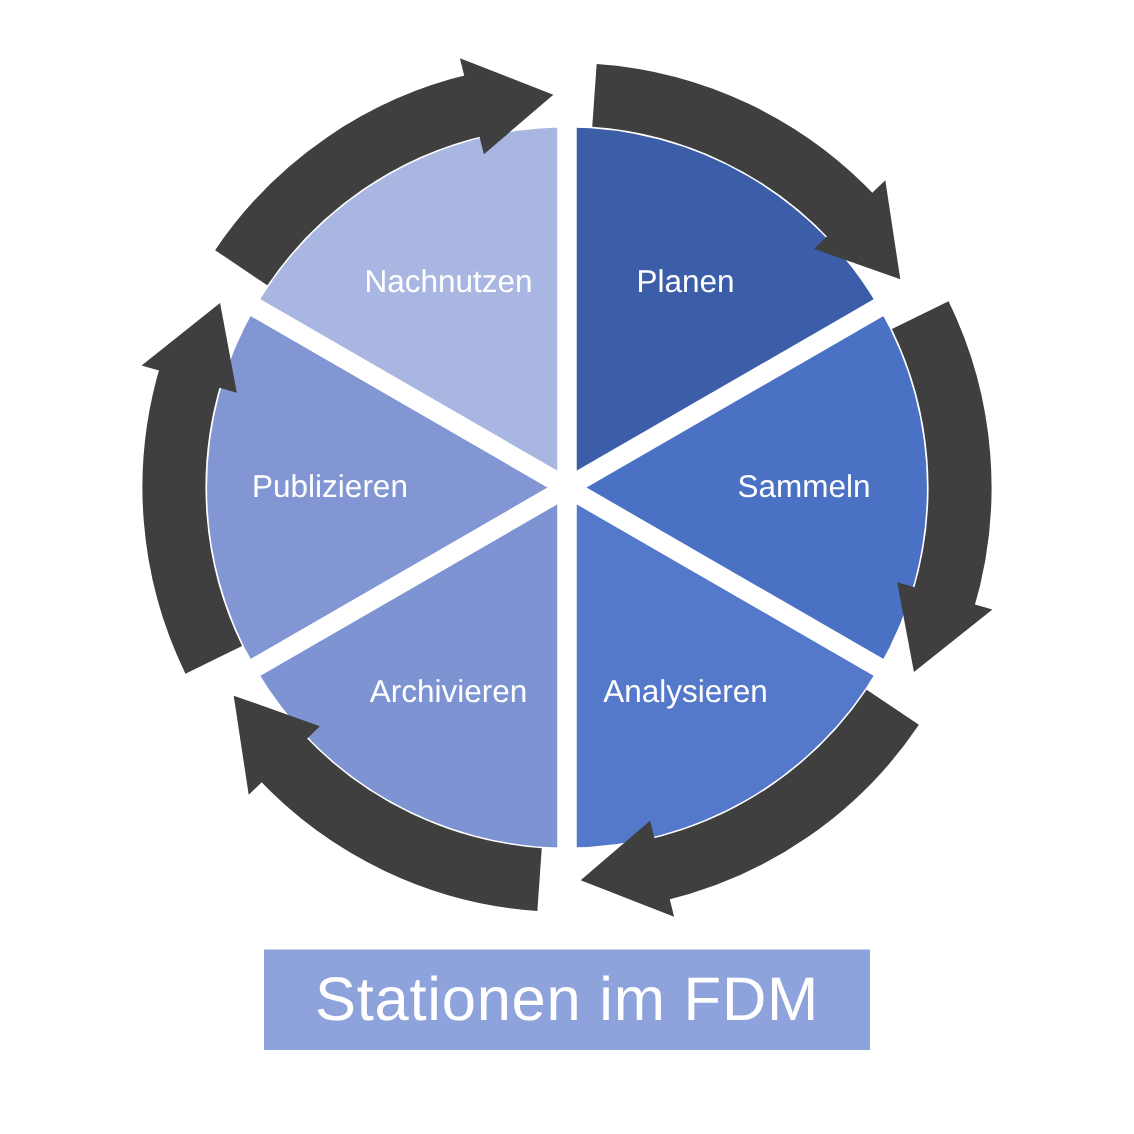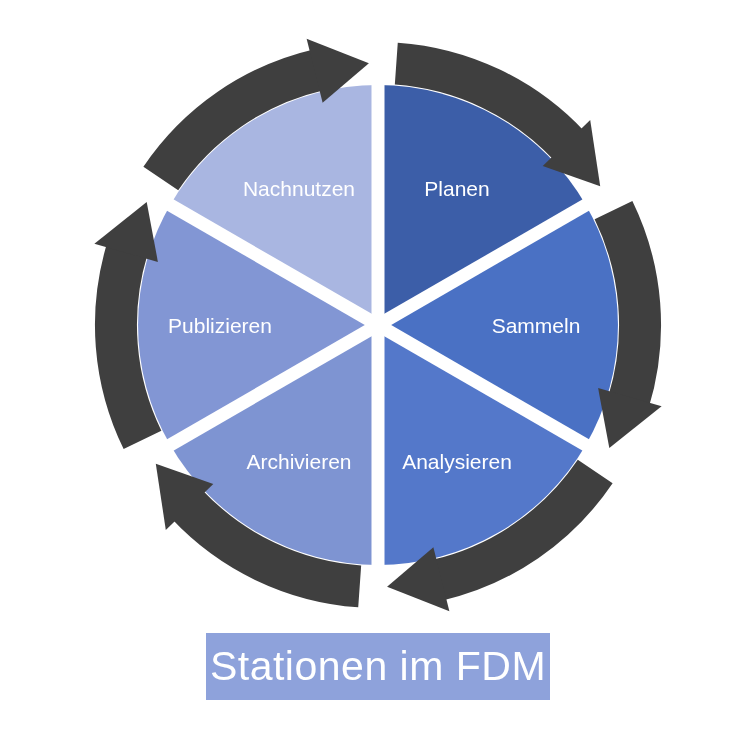--- a/index.html
+++ b/index.html
@@ -18,21 +18,21 @@
   .diagram-svg {
     position: absolute;
     top: 0;
     left: 0;
   }
   .title-box {
     position: absolute;
     top: 633px;
     left: 50%;
     transform: translateX(-50%);
-    width: 344px;
+    width: 404px;
     height: 67px;
     display: flex;
     align-items: center;
     justify-content: center;
   }
   .title-text {
     font-family: "Liberation Sans", sans-serif;
     font-size: 41px;
     font-weight: 400;
     letter-spacing: 0.5px;

